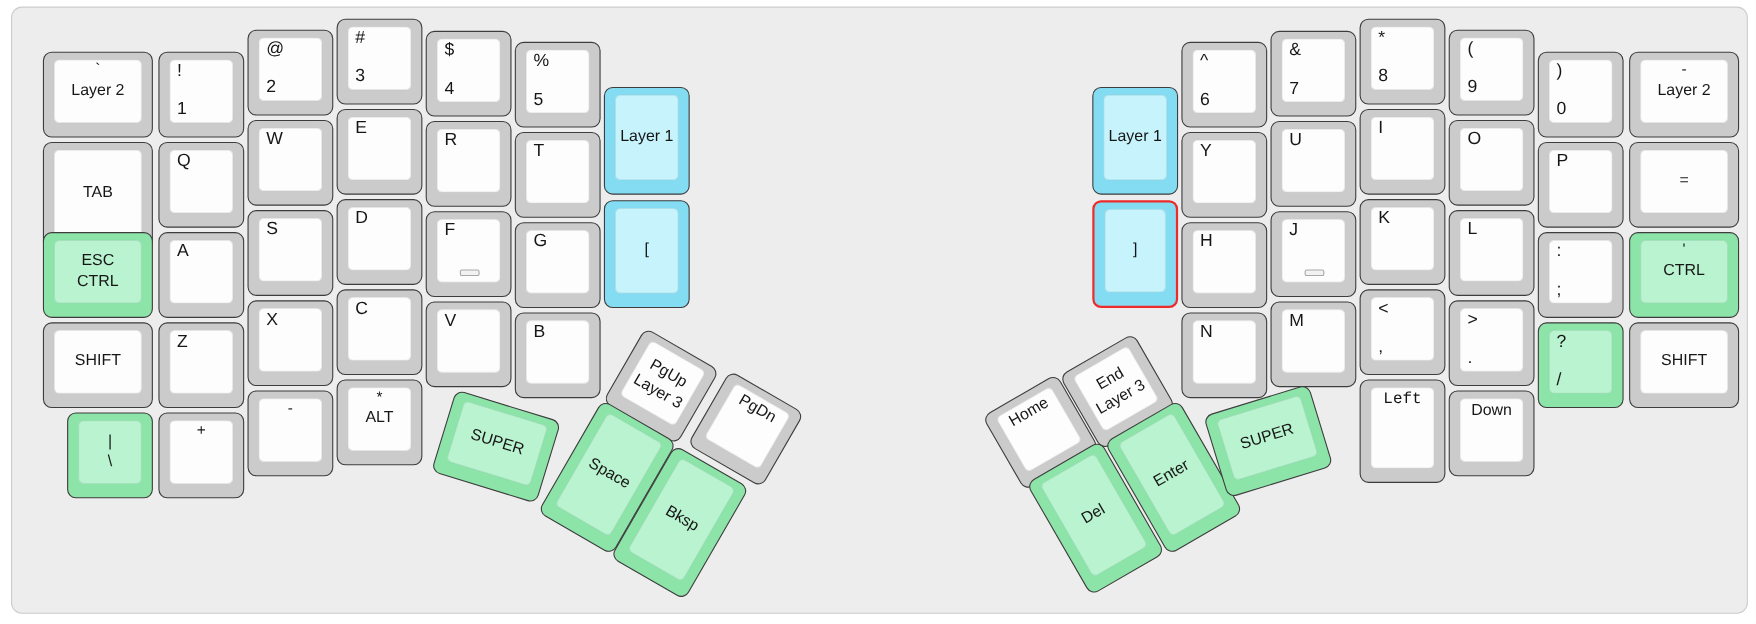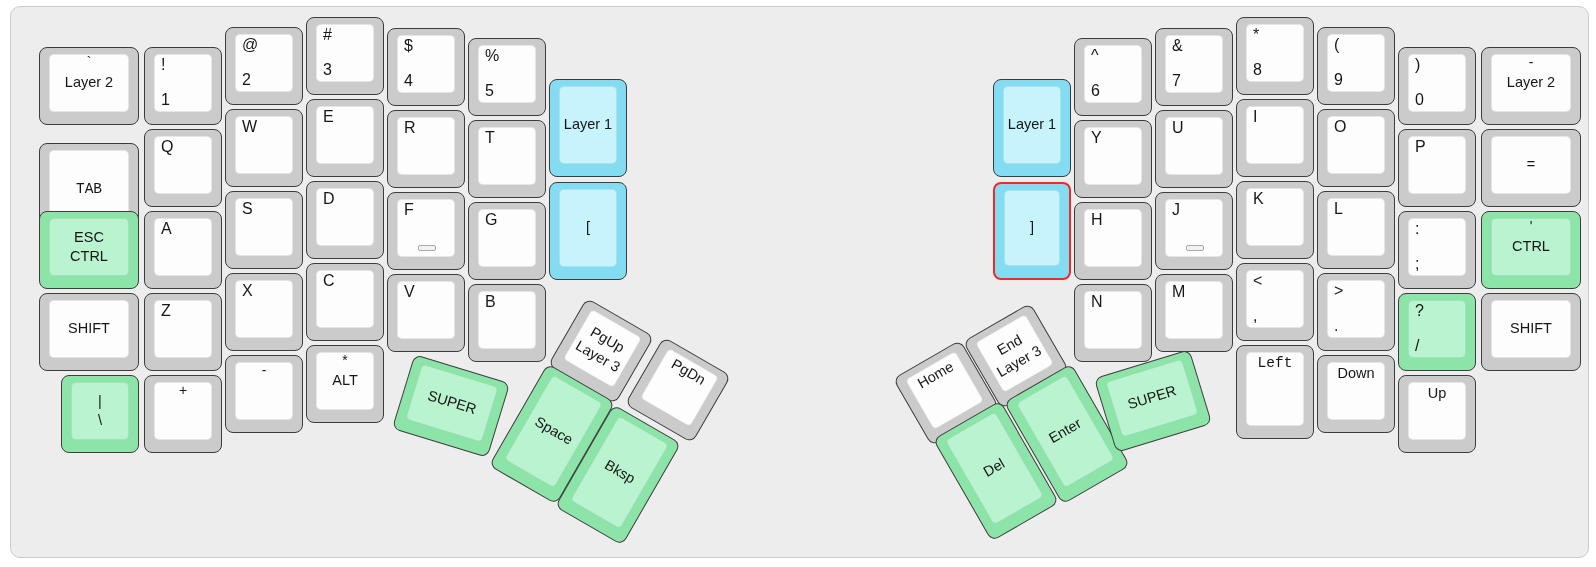--- a/index.html
+++ b/index.html
@@ -39,21 +39,21 @@
 <body>
 
 <div class="stage">
   <div class="board" id="board">
       <div class="key white" style="left: 28px; top: 40px; width: 100px; height: 78px;">
         <div class="cap">
           <span class="lab top">`</span>
           <div class="lab center"><div>Layer 2</div></div>
         </div>
       </div>
-      <div class="key white" style="left: 28px; top: 136px; width: 100px; height: 99px; font-family: Liberation Mono, monospace;">
+      <div class="key white" style="left: 28px; top: 122px; width: 100px; height: 99px;">
         <div class="cap">
           <div class="lab center"><div>TAB</div></div>
         </div>
       </div>
       <div class="key green" style="left: 28px; top: 204px; width: 100px; height: 78px;">
         <div class="cap">
           <div class="lab center"><div>ESC</div><div>CTRL</div></div>
         </div>
       </div>
       <div class="key white" style="left: 28px; top: 286px; width: 100px; height: 78px;">
@@ -344,25 +344,20 @@
       <div class="key white" style="left: 1387px; top: 204px; width: 78px; height: 78px;">
         <div class="cap">
           <span class="lab tl">:</span>
           <span class="lab bl">;</span>
         </div>
       </div>
       <div class="key green" style="left: 1387px; top: 286px; width: 78px; height: 78px;">
         <div class="cap">
           <span class="lab tl">?</span>
           <span class="lab bl">/</span>
-        </div>
-      </div>
-      <div class="key white" style="left: 1387px; top: 368px; width: 78px; height: 78px;">
-        <div class="cap">
-          <div class="lab center vtop"><div>Up</div></div>
         </div>
       </div>
       <div class="key white" style="left: 1470px; top: 40px; width: 100px; height: 78px;">
         <div class="cap">
           <span class="lab top">-</span>
           <div class="lab center"><div>Layer 2</div></div>
         </div>
       </div>
       <div class="key white" style="left: 1470px; top: 122px; width: 100px; height: 78px;">
         <div class="cap">

